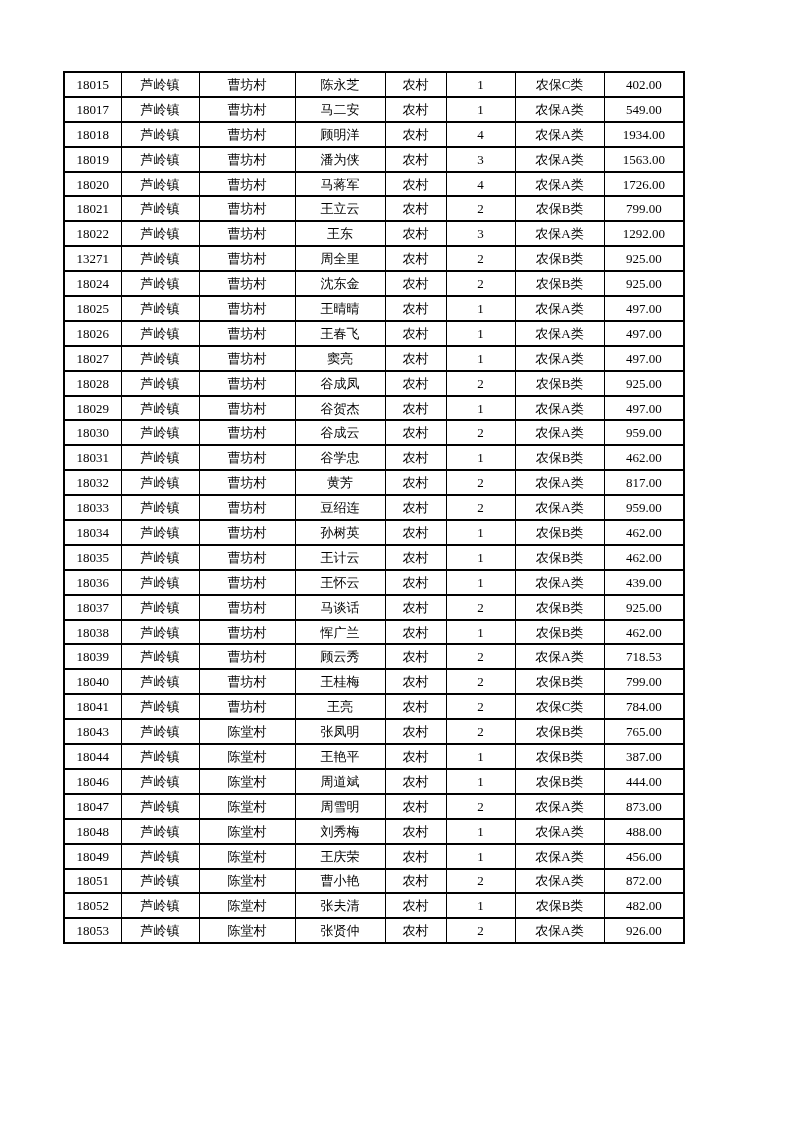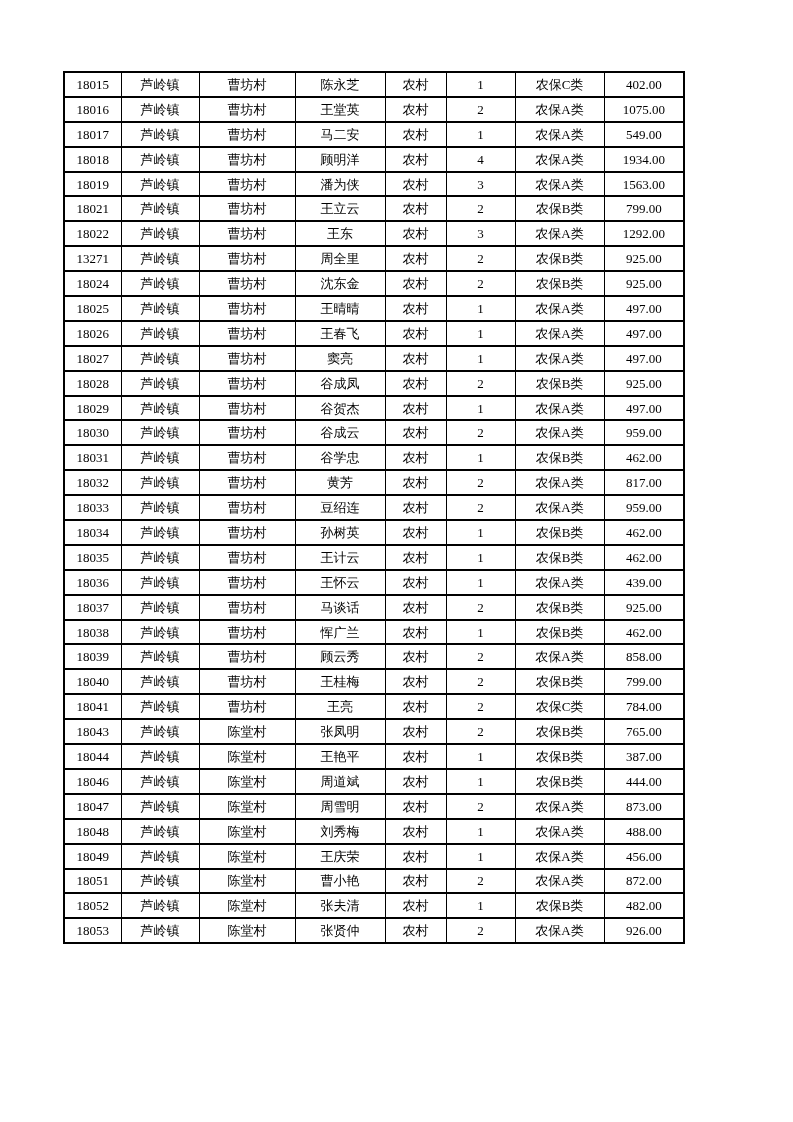--- a/index.html
+++ b/index.html
@@ -73,30 +73,20 @@
           <td>18015</td>
           <td>芦岭镇</td>
           <td>曹坊村</td>
           <td>陈永芝</td>
           <td>农村</td>
           <td>1</td>
           <td>农保C类</td>
           <td>402.00</td>
         </tr>
         <tr>
-          <td>18016</td>
-          <td>芦岭镇</td>
-          <td>曹坊村</td>
-          <td>王堂英</td>
-          <td>农村</td>
-          <td>2</td>
-          <td>农保A类</td>
-          <td>1075.00</td>
-        </tr>
-        <tr>
           <td>18017</td>
           <td>芦岭镇</td>
           <td>曹坊村</td>
           <td>马二安</td>
           <td>农村</td>
           <td>1</td>
           <td>农保A类</td>
           <td>549.00</td>
         </tr>
         <tr>
@@ -113,20 +103,30 @@
           <td>18019</td>
           <td>芦岭镇</td>
           <td>曹坊村</td>
           <td>潘为侠</td>
           <td>农村</td>
           <td>3</td>
           <td>农保A类</td>
           <td>1563.00</td>
         </tr>
         <tr>
+          <td>18020</td>
+          <td>芦岭镇</td>
+          <td>曹坊村</td>
+          <td>马蒋军</td>
+          <td>农村</td>
+          <td>4</td>
+          <td>农保A类</td>
+          <td>1726.00</td>
+        </tr>
+        <tr>
           <td>18021</td>
           <td>芦岭镇</td>
           <td>曹坊村</td>
           <td>王立云</td>
           <td>农村</td>
           <td>2</td>
           <td>农保B类</td>
           <td>799.00</td>
         </tr>
         <tr>
@@ -300,21 +300,21 @@
           <td>462.00</td>
         </tr>
         <tr>
           <td>18039</td>
           <td>芦岭镇</td>
           <td>曹坊村</td>
           <td>顾云秀</td>
           <td>农村</td>
           <td>2</td>
           <td>农保A类</td>
-          <td>858.00</td>
+          <td>718.53</td>
         </tr>
         <tr>
           <td>18040</td>
           <td>芦岭镇</td>
           <td>曹坊村</td>
           <td>王桂梅</td>
           <td>农村</td>
           <td>2</td>
           <td>农保B类</td>
           <td>799.00</td>

